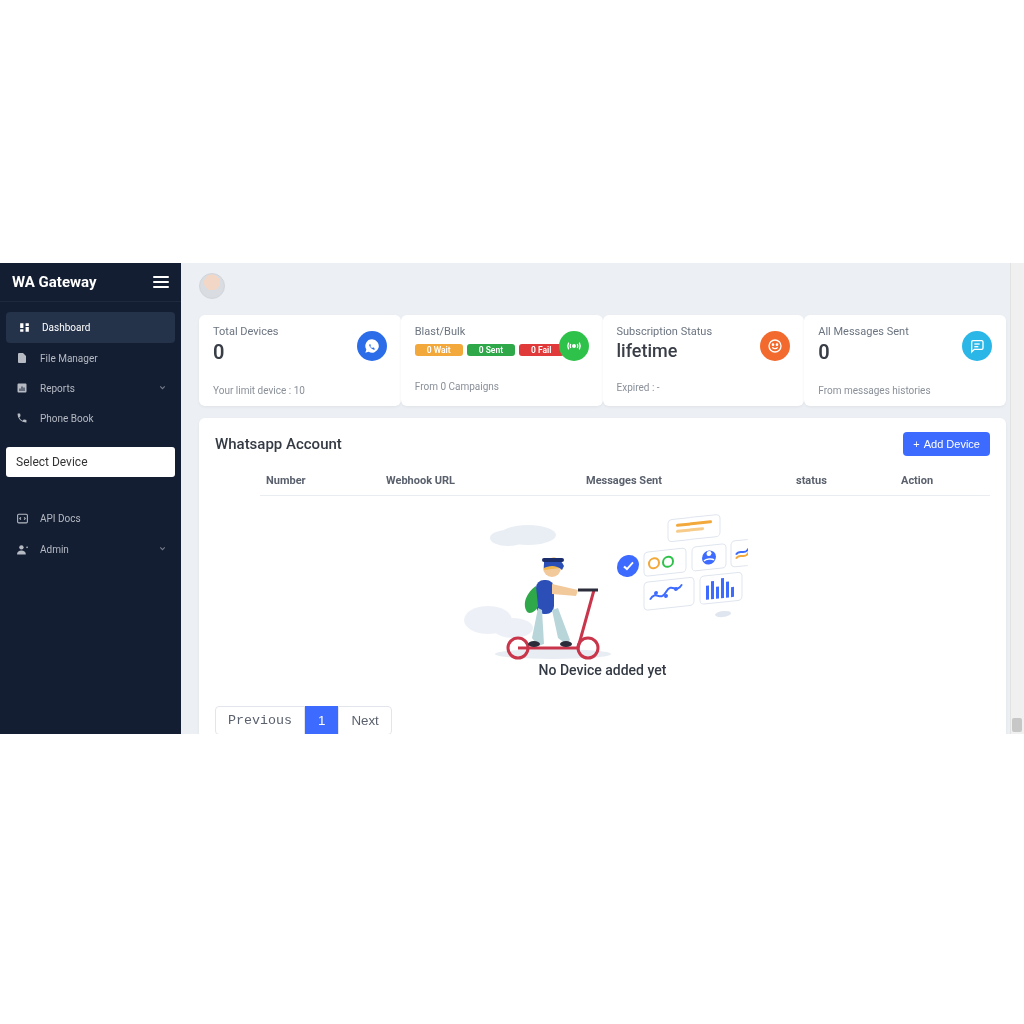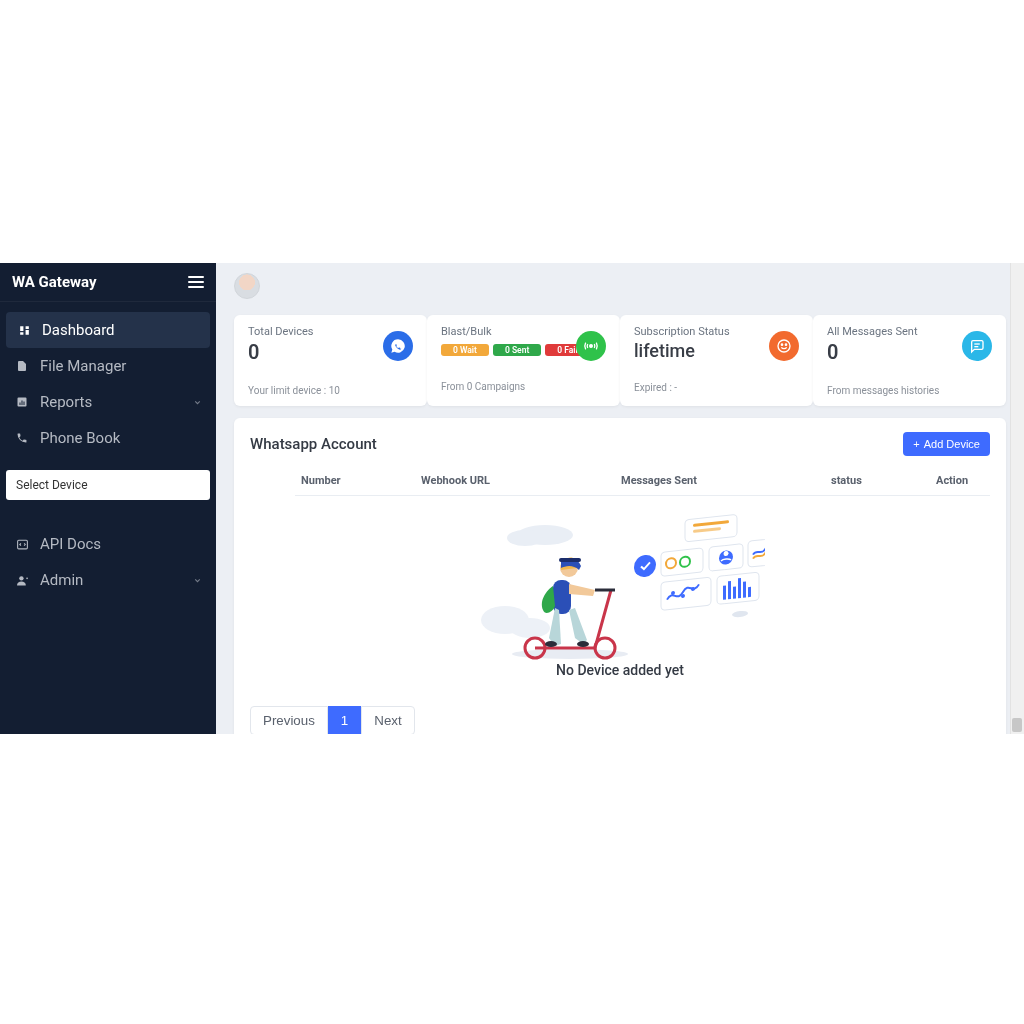--- a/index.html
+++ b/index.html
@@ -13,21 +13,21 @@
   }
   .app {
     position: absolute;
     top: 263px; left: 0; right: 0; bottom: 0;
     display: flex;
     background: #eceff4;
     height: 471px;
   }
   
   .sidebar {
-    width: 216px;
+    width: 181px;
     background: #131e32;
     color: #aeb3bc;
     display: flex;
     flex-direction: column;
     font-size: 12px;
   }
   .sidebar-header {
     display: flex;
     align-items: center;
     justify-content: space-between;
@@ -38,21 +38,21 @@
     border-bottom: 1px solid rgba(255,255,255,0.05);
   }
   .hamburger { width: 16px; height: 12px; display: flex; flex-direction: column; justify-content: space-between; cursor: pointer; }
   .hamburger span { display:block; height:2px; background:#fff; border-radius:1px; }
   .nav { padding-top: 10px; }
   .nav-item {
     display: flex; align-items: center;
     padding: 9px 14px;
     color: #b5bac3;
     cursor: pointer;
-    font-size: 15px;
+    font-size: 10px;
     position: relative;
   }
   .nav-item.active {
     background: #24324a;
     color: #fff;
     border-radius: 4px;
     margin: 0 6px;
     padding-left: 10px;
   }
   .nav-item .icon { width: 16px; margin-right: 10px; display:flex; align-items:center; justify-content:center;}
@@ -138,21 +138,21 @@
     height: 150px;
     margin: 6px auto 2px;
     position: relative;
   }
   .empty-text { font-size:14px; color:#343a44; font-weight:500; }
   .pagination { display:flex; gap:0; margin-top:18px; font-size:12px; }
   .page-btn {
     border:1px solid #e2e6ec; background:#fff; padding:6px 12px; cursor:pointer; color:#5a616d;
   }
   .page-btn.active { background:#3e6bff; color:#fff; border-color:#3e6bff; }
-  .page-btn:first-child { border-radius:4px 0 0 4px; }
+  .page-btn:first-child { border-radius:4px 0 0 4px;font-family:Liberation Mono, monospace; }
   .page-btn:last-child { border-radius:0 4px 4px 0; }
   
   .scrollbar-track {
     position:absolute; right:0; top:263px; width:14px; height:471px;
     background:#f0f0f0; border-left:1px solid #e2e2e2;
   }
   .scrollbar-thumb { position:absolute; right:2px; bottom:2px; width:10px; height:14px; background:#c7c7c7; border-radius:2px;}
 </style>
 </head>
 <body>

